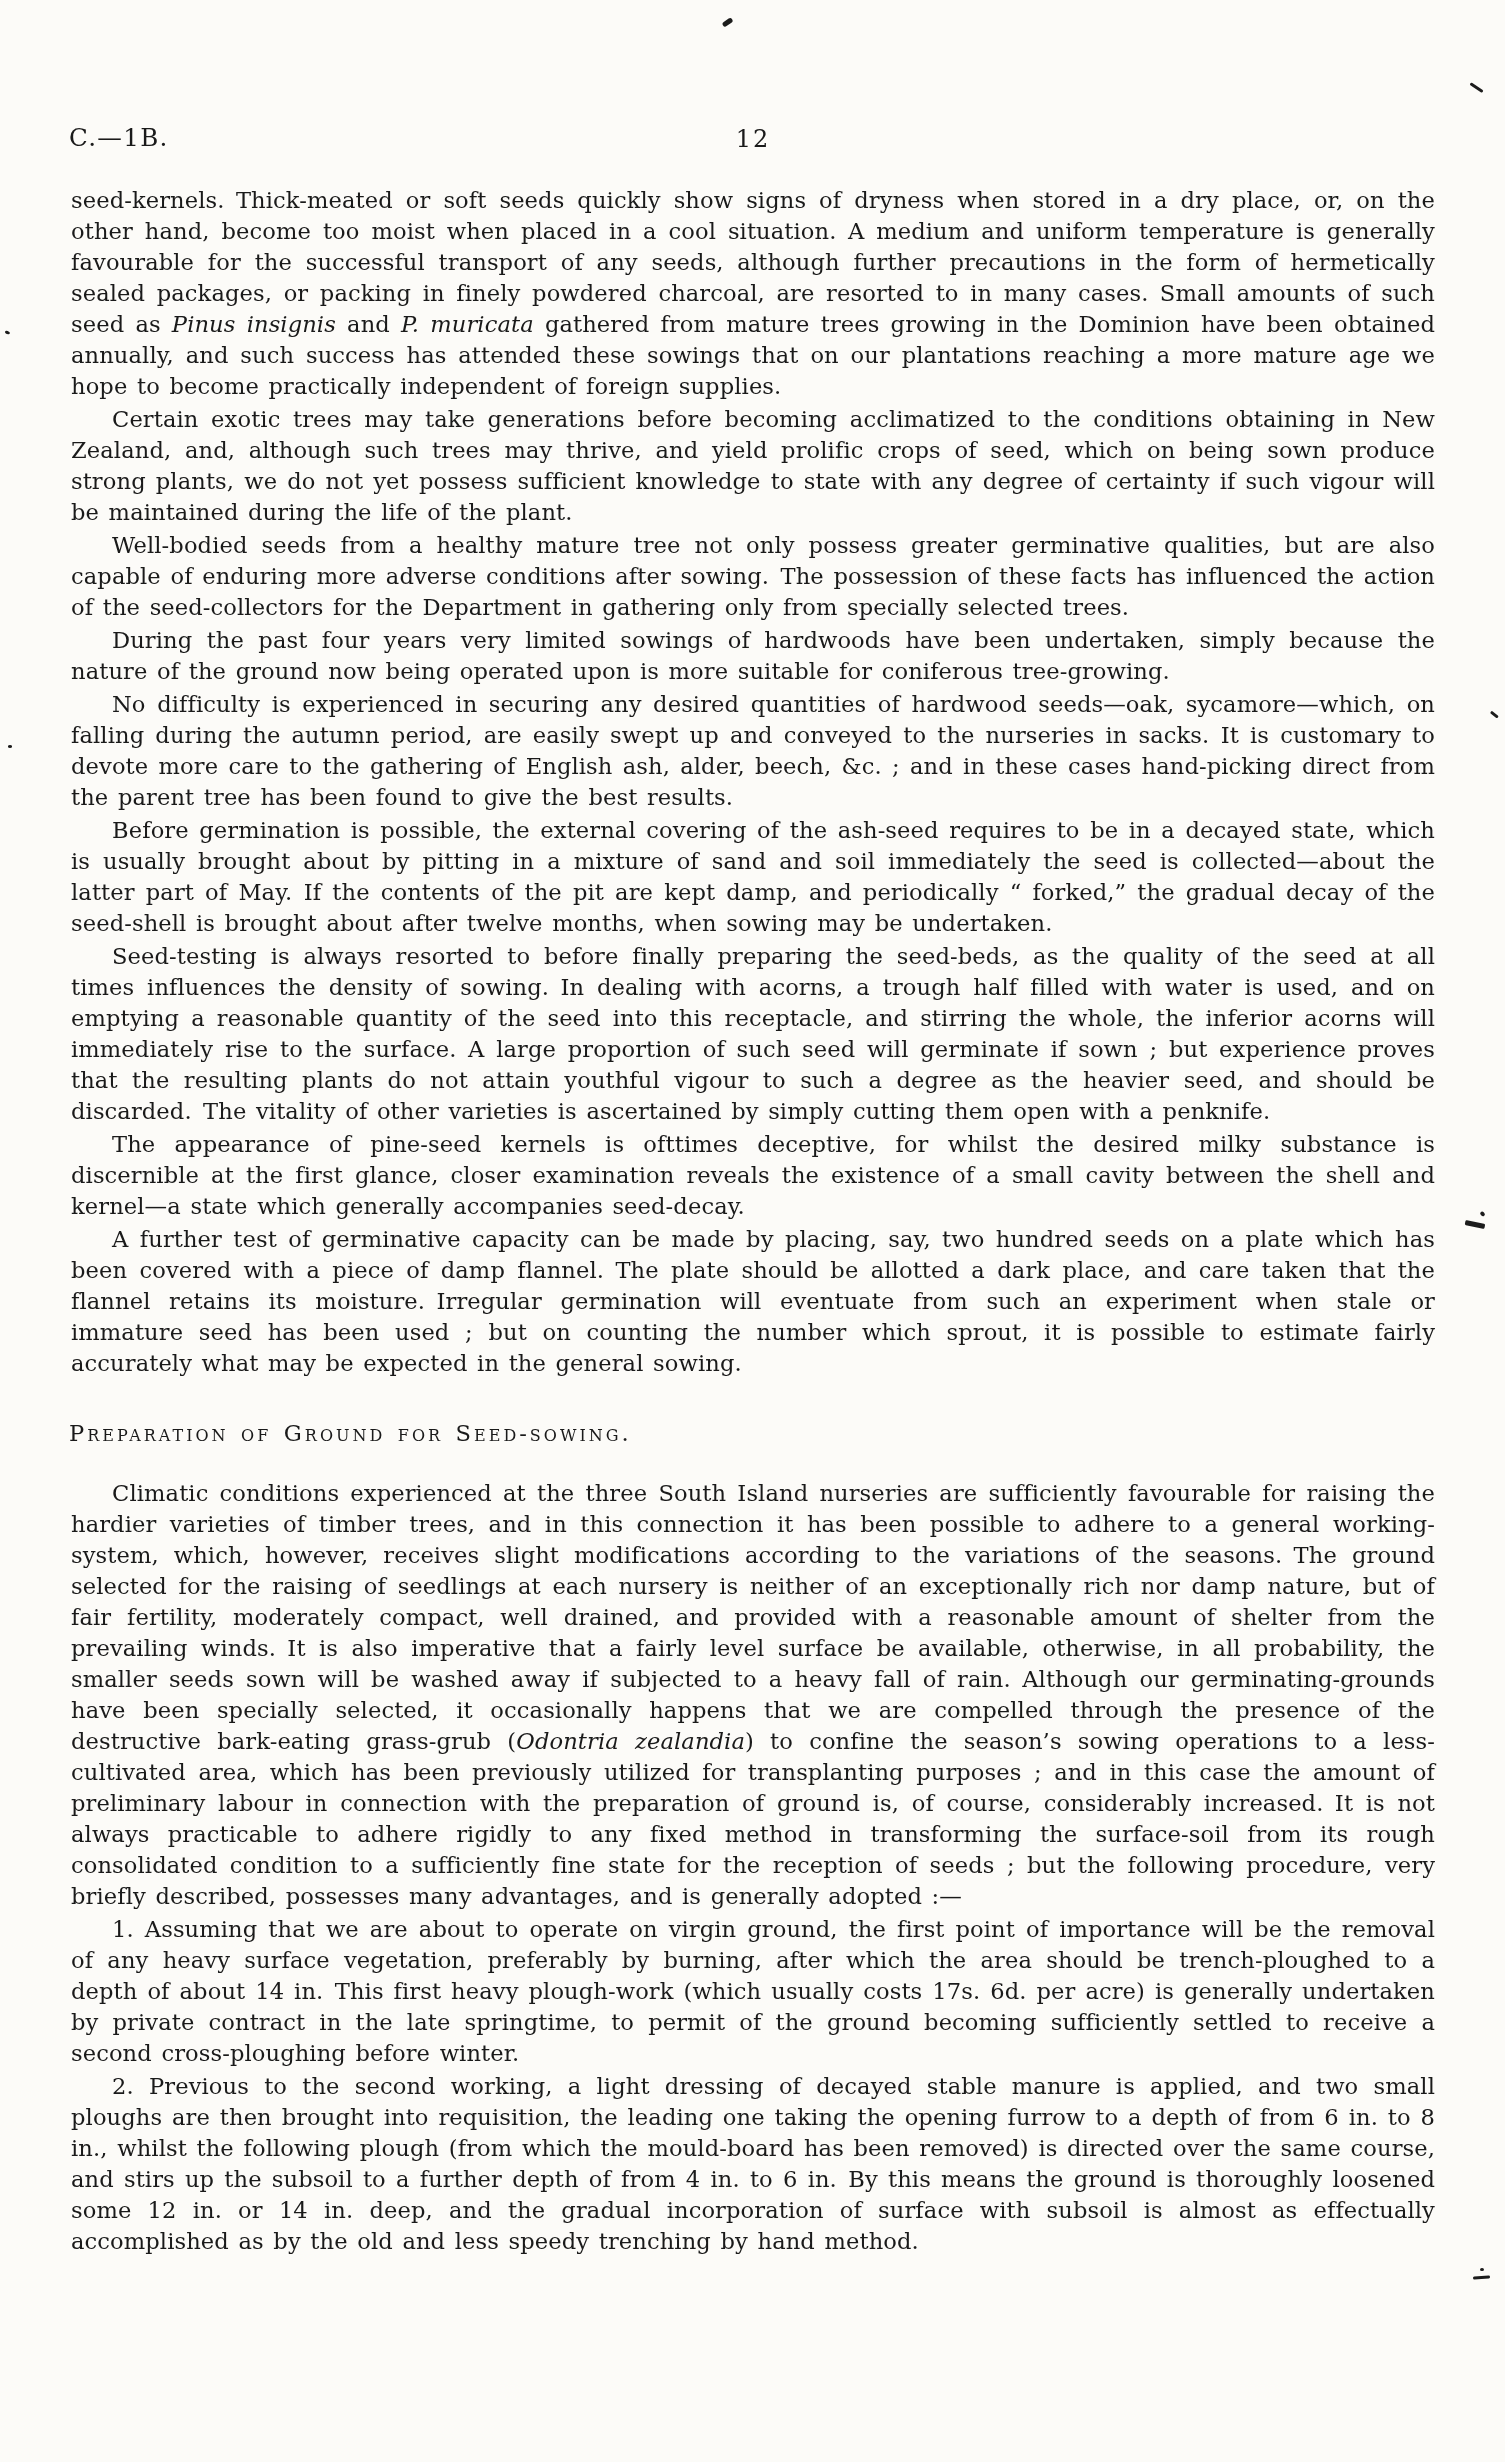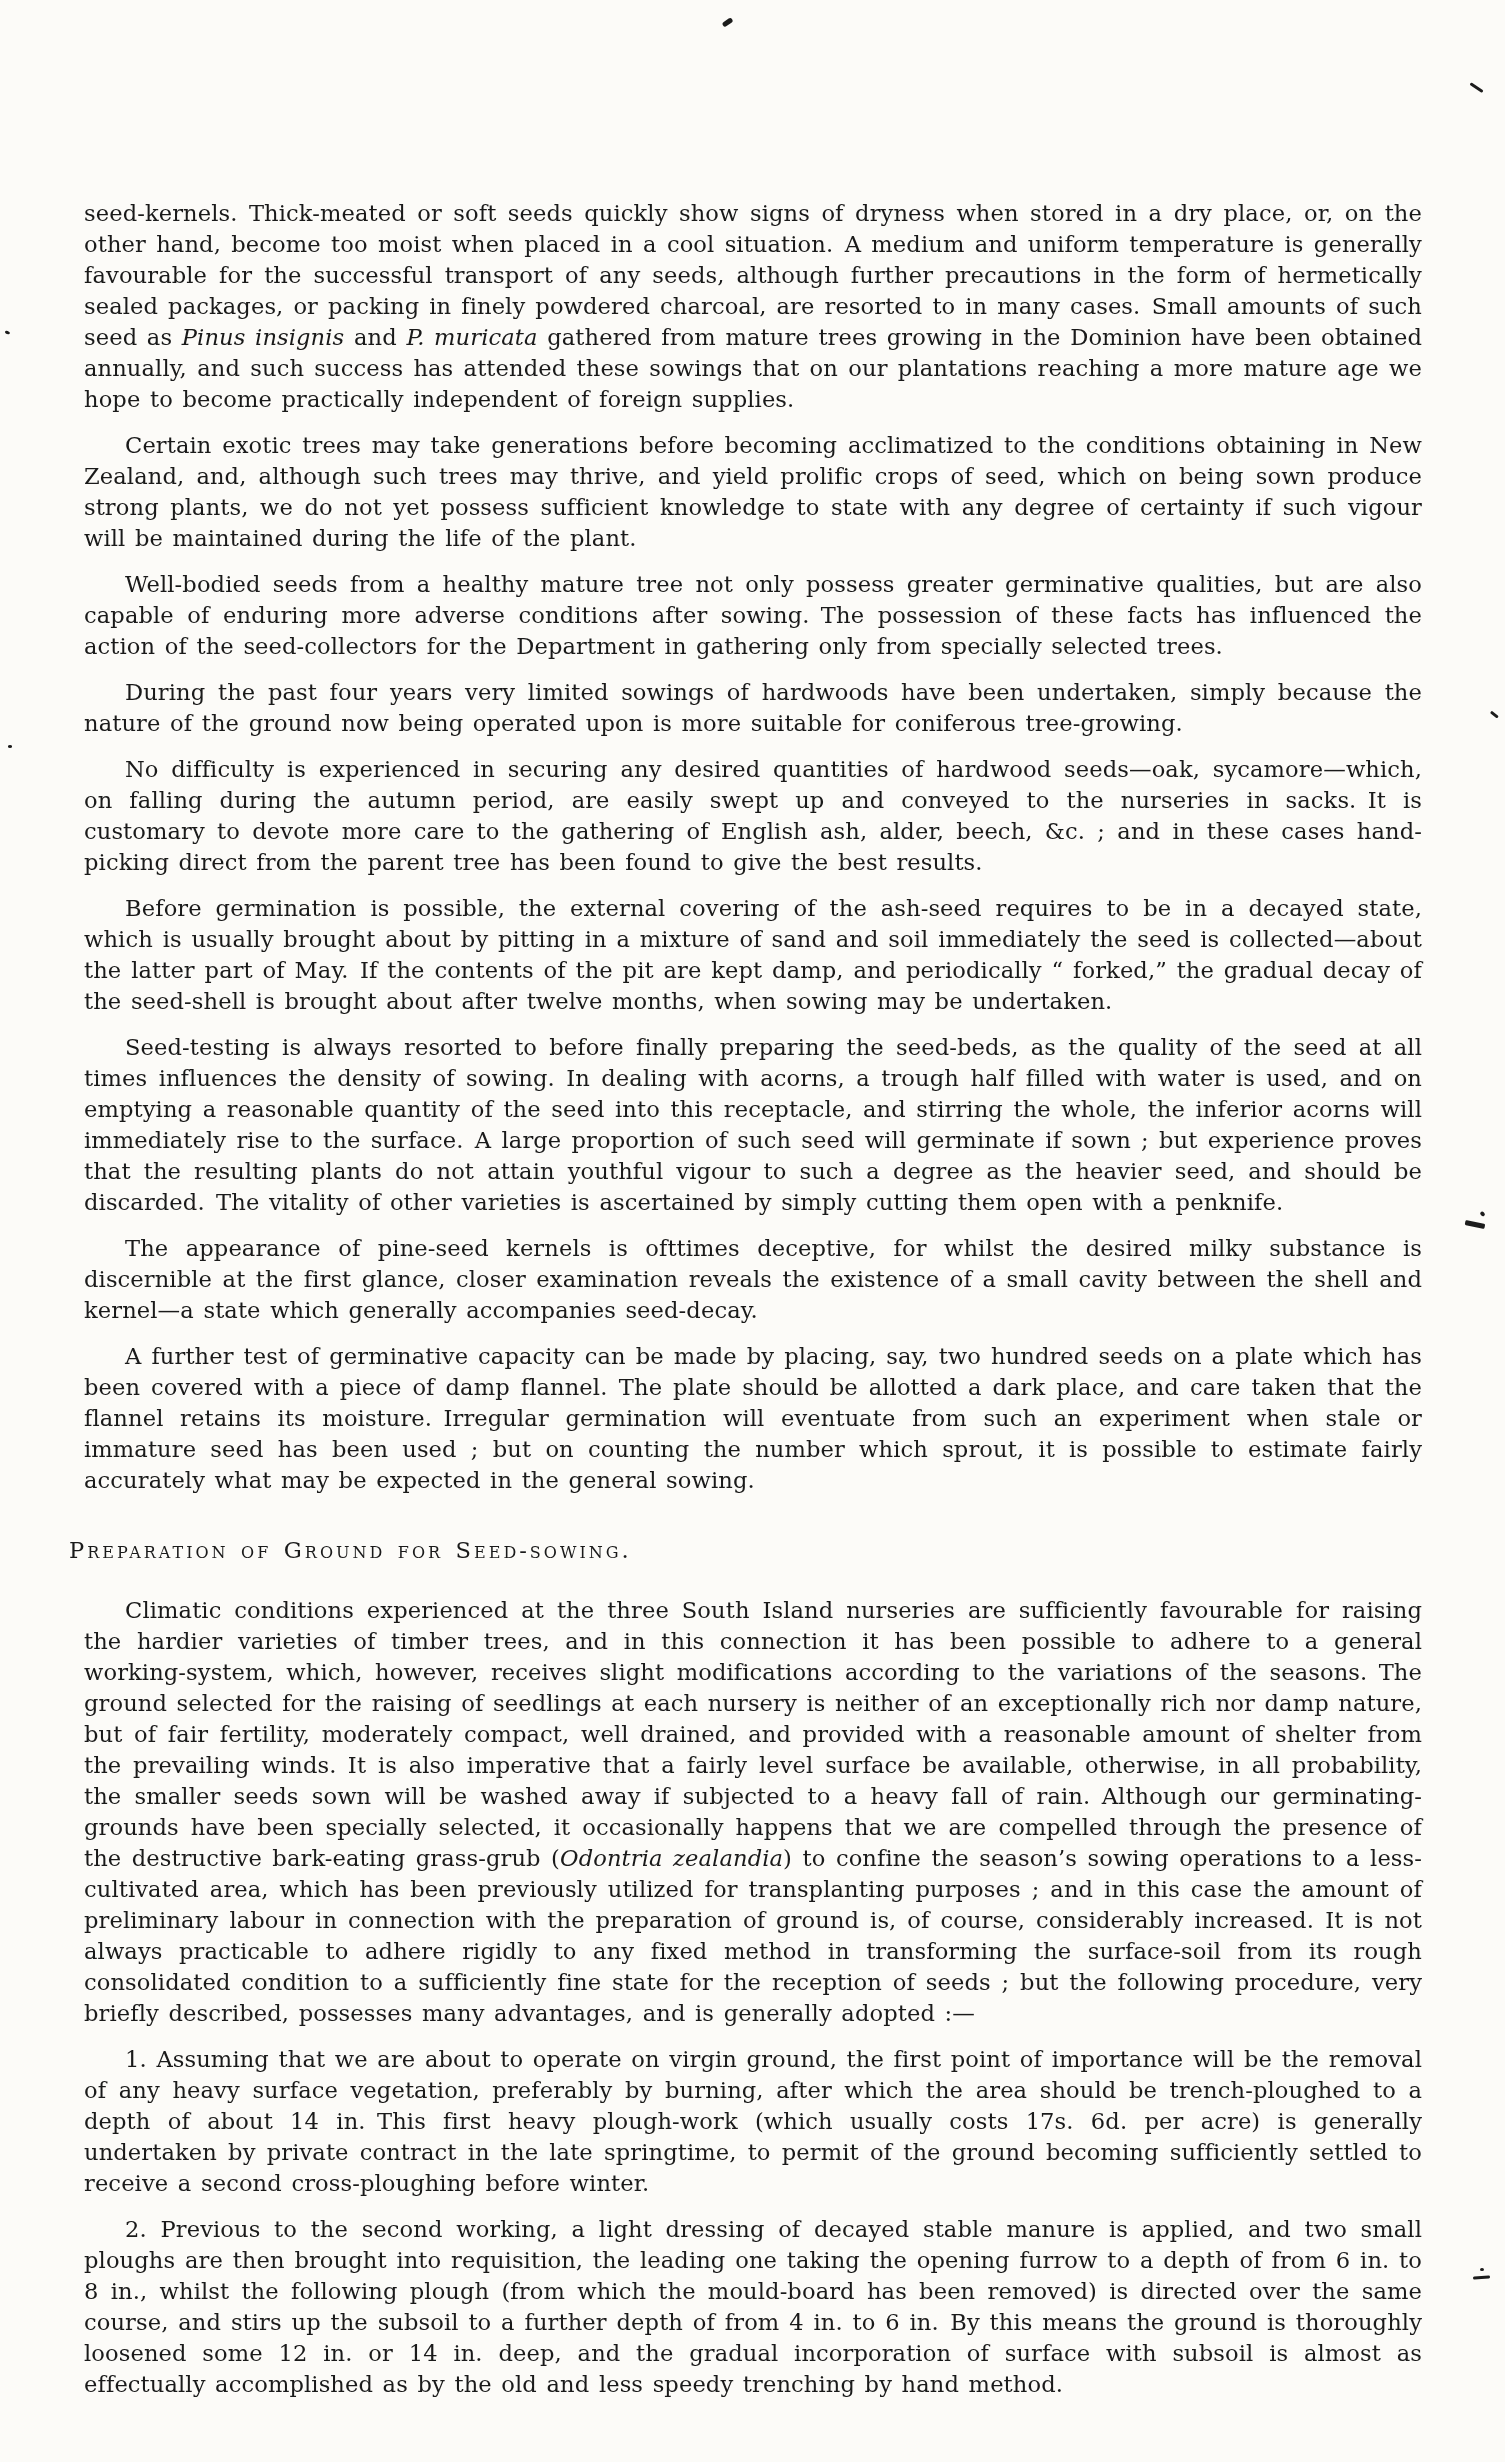--- a/index.html
+++ b/index.html
@@ -23,35 +23,39 @@
   .head-page{
     position:absolute;left:0;right:0;top:2px;
     text-align:center;font-size:24px;letter-spacing:2px;
   }
   .body-text{
     position:absolute;top:183px;left:69px;width:1368px;
     font-size:22.6px;line-height:31px;
     text-align:justify;
     word-spacing:2.3px;letter-spacing:0.1px;
   }
-  .para{margin:15px;}
+  .para{margin:2px;}
   .para.indent{text-indent:41px;}
   .section-heading{
     margin:39px 0 29px 0;
     font-weight:normal;
     font-size:22.6px;
     font-variant:small-caps;
     letter-spacing:3px;
   }
   .speck{position:absolute;background:#1c1c1c;}
 </style>
 </head>
 <body>
 
 <div class="page">
+  <div class="running-head">
+    <span class="head-left">C.—1B.</span>
+    <span class="head-page">12</span>
+  </div>
   <div class="body-text">
       <p class="para">seed-kernels. Thick-meated or soft seeds quickly show signs of dryness when stored in a dry place, or, on the other hand, become too moist when placed in a cool situation. A medium and uniform temperature is generally favourable for the successful transport of any seeds, although further precautions in the form of hermetically sealed packages, or packing in finely powdered charcoal, are resorted to in many cases. Small amounts of such seed as <i>Pinus insignis</i> and <i>P. muricata</i> gathered from mature trees growing in the Dominion have been obtained annually, and such success has attended these sowings that on our plantations reaching a more mature age we hope to become practically independent of foreign supplies.</p>
       <p class="para indent">Certain exotic trees may take generations before becoming acclimatized to the conditions obtaining in New Zealand, and, although such trees may thrive, and yield prolific crops of seed, which on being sown produce strong plants, we do not yet possess sufficient knowledge to state with any degree of certainty if such vigour will be maintained during the life of the plant.</p>
       <p class="para indent">Well-bodied seeds from a healthy mature tree not only possess greater germinative qualities, but are also capable of enduring more adverse conditions after sowing. The possession of these facts has influenced the action of the seed-collectors for the Department in gathering only from specially selected trees.</p>
       <p class="para indent">During the past four years very limited sowings of hardwoods have been undertaken, simply because the nature of the ground now being operated upon is more suitable for coniferous tree-growing.</p>
       <p class="para indent">No difficulty is experienced in securing any desired quantities of hardwood seeds—oak, sycamore—which, on falling during the autumn period, are easily swept up and conveyed to the nurseries in sacks. It is customary to devote more care to the gathering of English ash, alder, beech, &amp;c. ; and in these cases hand-picking direct from the parent tree has been found to give the best results.</p>
       <p class="para indent">Before germination is possible, the external covering of the ash-seed requires to be in a decayed state, which is usually brought about by pitting in a mixture of sand and soil immediately the seed is collected—about the latter part of May. If the contents of the pit are kept damp, and periodically “ forked,” the gradual decay of the seed-shell is brought about after twelve months, when sowing may be undertaken.</p>
       <p class="para indent">Seed-testing is always resorted to before finally preparing the seed-beds, as the quality of the seed at all times influences the density of sowing. In dealing with acorns, a trough half filled with water is used, and on emptying a reasonable quantity of the seed into this receptacle, and stirring the whole, the inferior acorns will immediately rise to the surface. A large proportion of such seed will germinate if sown ; but experience proves that the resulting plants do not attain youthful vigour to such a degree as the heavier seed, and should be discarded. The vitality of other varieties is ascertained by simply cutting them open with a penknife.</p>
       <p class="para indent">The appearance of pine-seed kernels is ofttimes deceptive, for whilst the desired milky substance is discernible at the first glance, closer examination reveals the existence of a small cavity between the shell and kernel—a state which generally accompanies seed-decay.</p>
       <p class="para indent">A further test of germinative capacity can be made by placing, say, two hundred seeds on a plate which has been covered with a piece of damp flannel. The plate should be allotted a dark place, and care taken that the flannel retains its moisture. Irregular germination will eventuate from such an experiment when stale or immature seed has been used ; but on counting the number which sprout, it is possible to estimate fairly accurately what may be expected in the general sowing.</p>

